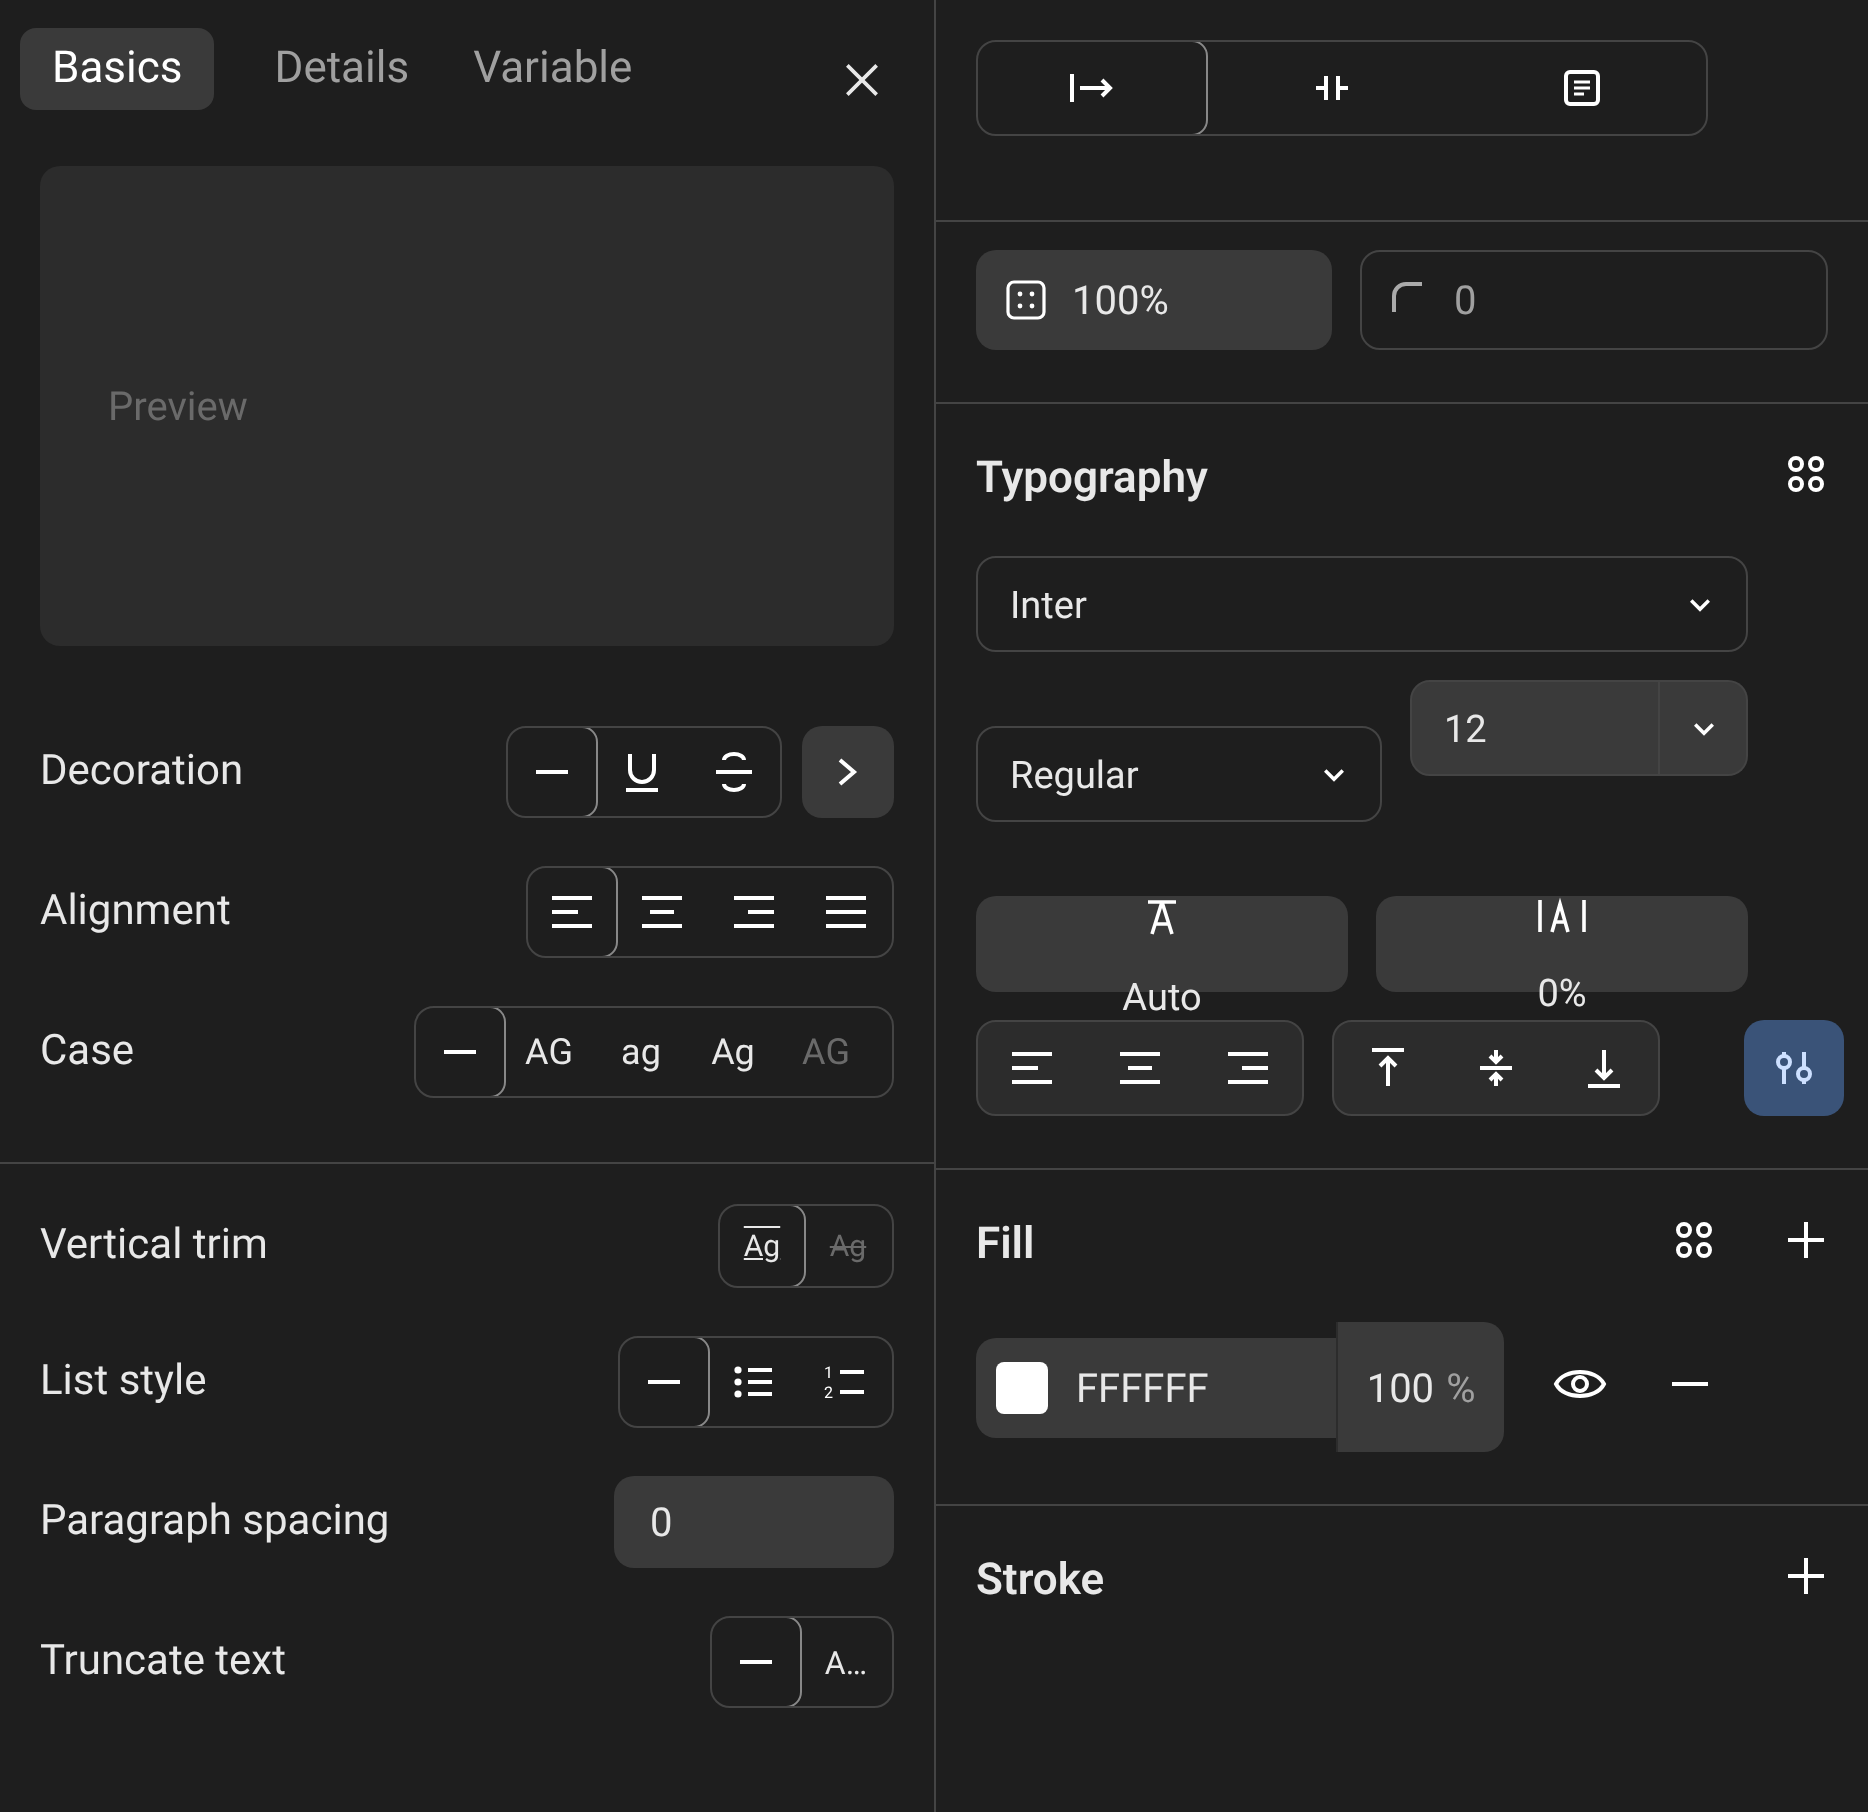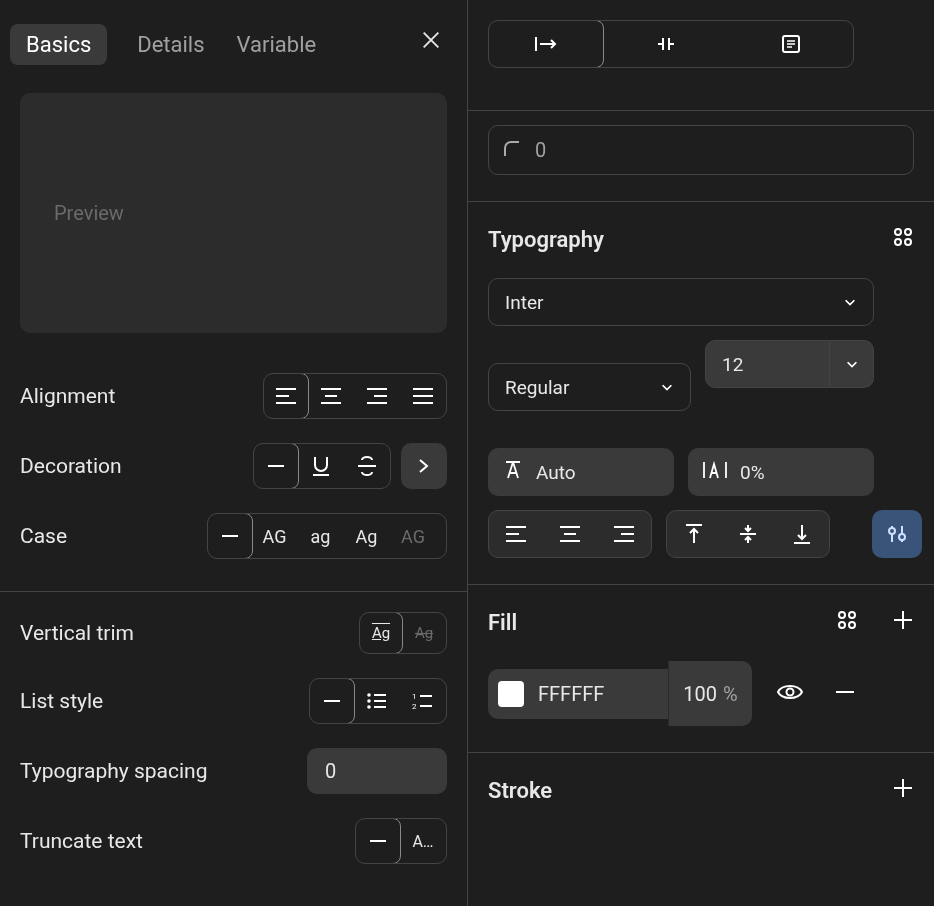--- a/index.html
+++ b/index.html
@@ -9,21 +9,21 @@
     --panel3:#3a3a3a;
     --panel4:#404040;
     --border:#444444;
     --text:#e8e8e8;
     --muted:#a0a0a0;
     --dim:#6a6a6a;
     --blue:#0c8ce9;
   }
   *{box-sizing:border-box;font-family:-apple-system,BlinkMacSystemFont,"Segoe UI",Roboto,sans-serif;}
   body{margin:0;background:var(--bg);color:var(--text);width:934px;height:906px;overflow:hidden;display:flex;}
-  .left{width:468px;height:100%;border-right:1px solid var(--border);position:relative;padding-top:16px;}
+  .left{width:468px;height:100%;border-right:1px solid var(--border);position:relative;padding-top:6px;}
   .right{width:466px;height:100%;overflow:hidden;position:relative;}
   
   .tabs{display:flex;align-items:center;gap:28px;padding:8px 10px 14px 10px;}
   .tab{padding:8px 16px;border-radius:8px;font-size:22px;color:var(--muted);cursor:pointer;}
   .tab.active{background:var(--panel3);color:#fff;}
   .tab:not(.active){padding-left:2px;padding-right:2px;}
   .close{position:absolute;right:20px;top:24px;color:var(--text);font-size:24px;cursor:pointer;display:flex;align-items:center;justify-content:center;width:32px;height:32px;}
   .close svg{width:22px;height:22px;stroke:var(--text);stroke-width:2;}
   
   .preview{margin:14px 20px 28px 20px;height:240px;border-radius:10px;background:var(--panel);display:flex;align-items:center;padding-left:34px;color:var(--dim);font-size:20px;text-align:right;}
@@ -57,21 +57,21 @@
   .apbox .apic{color:var(--text);display:flex;}
   .apbox.dim{background:transparent;border:1px solid var(--border);}
   
   .typo{padding:14px 20px 0 20px;display:flex;flex-direction:column;gap:14px;}
   .select{height:48px;border:1px solid var(--border);border-radius:10px;display:flex;align-items:center;justify-content:space-between;padding:0 16px;font-size:19px;cursor:pointer;}
   .split2{display:flex;gap:14px;}
   .split2 .half{flex:1;margin-top:23px;}
   .fsize{display:flex;flex:1;}
   .fsize .num{flex:1;height:48px;border:1px solid var(--border);border-radius:10px 0 0 10px;display:flex;align-items:center;padding:0 16px;font-size:19px;background:var(--panel3);}
   .fsize .dd{width:44px;height:48px;border:1px solid var(--border);border-left:none;border-radius:0 10px 10px 0;display:flex;align-items:center;justify-content:center;background:var(--panel3);cursor:pointer;}
-  .metric{height:48px;border-radius:10px;background:var(--panel3);display:flex;align-items:center;gap:12px;padding:0 14px;font-size:19px;}
+  .metric{height:48px;border-radius:10px;background:var(--panel3);display:flex;align-items:center;gap:12px;padding:0 14px;font-size:19px;flex-direction:column;}
   .alignrow{display:flex;gap:14px;}
   .aligngroup{display:flex;border:1px solid var(--border);border-radius:10px;overflow:hidden;height:48px;background:var(--panel);}
   .aligngroup .ac{width:54px;display:flex;align-items:center;justify-content:center;cursor:pointer;}
   .sliders-btn{width:50px;height:48px;border-radius:10px;background:#3a5378;display:flex;align-items:center;justify-content:center;cursor:pointer;position:absolute;right:0px;}
   
   .fill-row{display:flex;align-items:center;gap:0;padding:14px 20px 0 20px;}
   .fill-box{height:50px;background:var(--panel3);display:flex;align-items:center;gap:14px;padding:0 10px;font-size:20px;border-radius:10px 0 0 10px;justify-content:space-between;}
   .fill-op{height:65px;background:var(--panel3);display:flex;align-items:center;gap:6px;padding:0 14px;font-size:20px;border-radius:0 10px 10px 0;border-left:1px solid #2c2c2c;}
   .fill-tail{display:flex;gap:30px;align-items:center;margin-left:24px;}
   .swatch{width:26px;height:26px;border-radius:4px;background:#fff;}
@@ -89,46 +89,20 @@
   </div>
   <div class="close">
     <svg viewBox="0 0 24 24">
         <path d="M4 4 L20 20 M20 4 L4 20" fill="none"></path>
       </svg>
   </div>
 
   <div class="preview">Preview</div>
 
   <div class="row">
-    <div class="row-label">Alignment</div>
-    <div class="seg">
-      <div class="segcell sel">
-        <svg width="22" height="18">
-            <path d="M1 2 H21 M1 9 H14 M1 16 H21" stroke="#fff" stroke-width="2"></path>
-          </svg>
-      </div>
-      <div class="segcell">
-        <svg width="22" height="18">
-            <path d="M1 2 H21 M5 9 H17 M1 16 H21" stroke="#fff" stroke-width="2"></path>
-          </svg>
-      </div>
-      <div class="segcell">
-        <svg width="22" height="18">
-            <path d="M1 2 H21 M8 9 H21 M1 16 H21" stroke="#fff" stroke-width="2"></path>
-          </svg>
-      </div>
-      <div class="segcell">
-        <svg width="22" height="18">
-            <path d="M1 2 H21 M1 9 H21 M1 16 H21" stroke="#fff" stroke-width="2"></path>
-          </svg>
-      </div>
-    </div>
-  </div>
-
-  <div class="row">
     <div class="row-label">Decoration</div>
     <div class="segwrap">
       <div class="seg">
         <div class="segcell sel">
           <svg width="22" height="22">
               <path d="M3 11 H19" stroke="#fff" stroke-width="2"></path>
             </svg>
         </div>
         <div class="segcell">
           <svg width="22" height="22">
@@ -143,20 +117,46 @@
       </div>
       <div class="squarebtn">
         <svg width="12" height="16">
             <path d="M2 2 L9 8 L2 14" stroke="#fff" stroke-width="2" fill="none"></path>
           </svg>
       </div>
     </div>
   </div>
 
   <div class="row">
+    <div class="row-label">Alignment</div>
+    <div class="seg">
+      <div class="segcell sel">
+        <svg width="22" height="18">
+            <path d="M1 2 H21 M1 9 H14 M1 16 H21" stroke="#fff" stroke-width="2"></path>
+          </svg>
+      </div>
+      <div class="segcell">
+        <svg width="22" height="18">
+            <path d="M1 2 H21 M5 9 H17 M1 16 H21" stroke="#fff" stroke-width="2"></path>
+          </svg>
+      </div>
+      <div class="segcell">
+        <svg width="22" height="18">
+            <path d="M1 2 H21 M8 9 H21 M1 16 H21" stroke="#fff" stroke-width="2"></path>
+          </svg>
+      </div>
+      <div class="segcell">
+        <svg width="22" height="18">
+            <path d="M1 2 H21 M1 9 H21 M1 16 H21" stroke="#fff" stroke-width="2"></path>
+          </svg>
+      </div>
+    </div>
+  </div>
+
+  <div class="row">
     <div class="row-label">Case</div>
     <div class="seg" style="width:240px">
       <div class="segcell sel">
         <svg width="22" height="22">
             <path d="M3 11 H19" stroke="#fff" stroke-width="2"></path>
           </svg>
       </div>
       <div class="segcell case-option">AG</div>
       <div class="segcell case-option">ag</div>
       <div class="segcell case-option">Ag</div>
@@ -198,21 +198,21 @@
         <svg width="22" height="18">
             <text x="0" y="7" font-size="8" fill="#fff">1</text>
             <text x="0" y="17" font-size="8" fill="#fff">2</text>
             <path d="M8 4 H20 M8 14 H20" stroke="#fff" stroke-width="2"></path>
           </svg>
       </div>
     </div>
   </div>
 
   <div class="row">
-    <div class="row-label">Typography spacing</div>
+    <div class="row-label">Paragraph spacing</div>
     <div class="numin">0</div>
   </div>
 
   <div class="row">
     <div class="row-label">Truncate text</div>
     <div class="seg">
       <div class="segcell sel">
         <svg width="22" height="22">
             <path d="M3 11 H19" stroke="#fff" stroke-width="2"></path>
           </svg>
@@ -256,20 +256,32 @@
             <path d="M7 8 H15 M7 11 H15 M7 14 H12" stroke="#fff" stroke-width="1.6"></path>
           </svg>
       </div>
     </div>
   </div>
 
   <div class="hr2"></div>
 
 
   <div class="appearance-row">
+    <div class="apbox" style="max-width:178px">
+      <span class="apic">
+        <svg width="22" height="22">
+            <rect x="2" y="2" width="18" height="18" rx="3" stroke="#fff" stroke-width="1.6" fill="none"></rect>
+            <circle cx="8" cy="8" r="1.2" fill="#fff"></circle>
+            <circle cx="14" cy="8" r="1.2" fill="#fff"></circle>
+            <circle cx="8" cy="14" r="1.2" fill="#fff"></circle>
+            <circle cx="14" cy="14" r="1.2" fill="#fff"></circle>
+          </svg>
+      </span>
+      <span>100%</span>
+    </div>
     <div class="apbox dim">
       <span class="apic">
         <svg width="20" height="20">
             <path d="M2 16 V8 A6 6 0 0 1 8 2 H16" stroke="#aaa" stroke-width="2" fill="none"></path>
           </svg>
       </span>
       <span style="color:var(--muted)">0</span>
     </div>
   </div>
 

